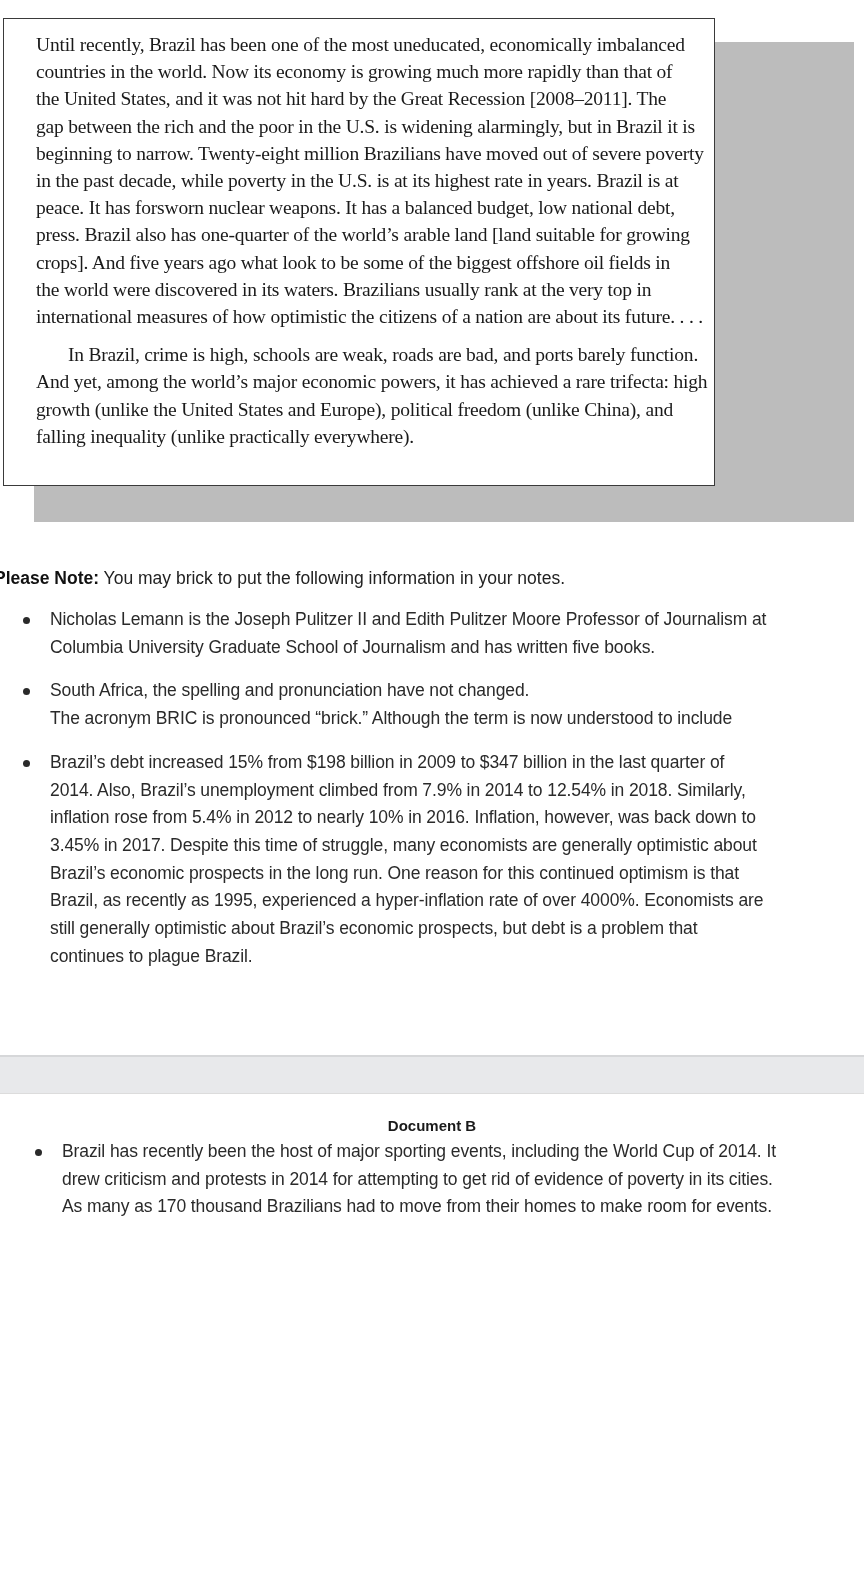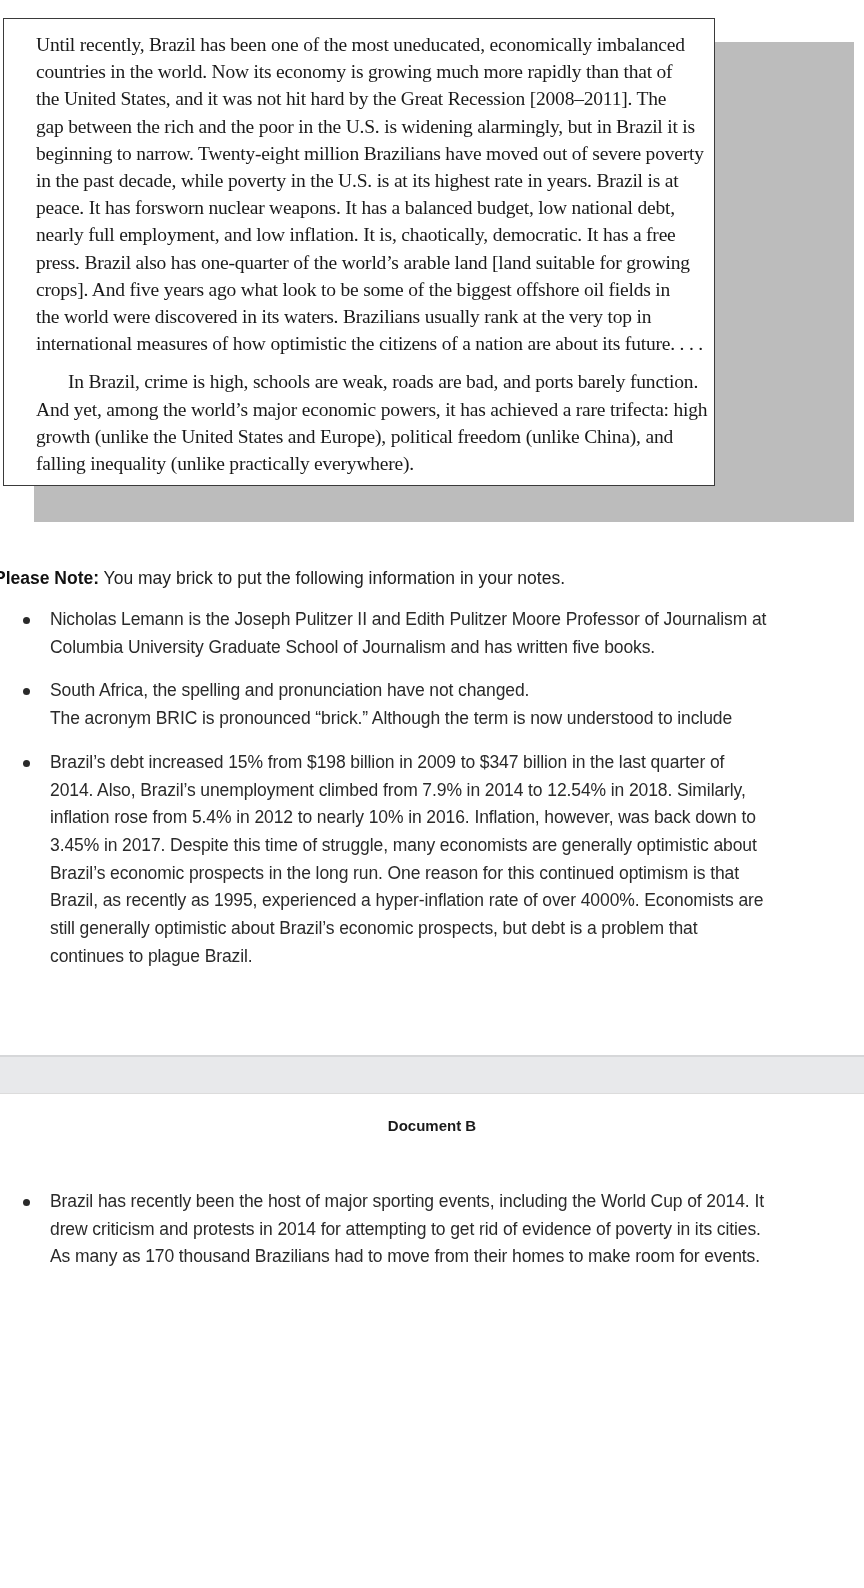--- a/index.html
+++ b/index.html
@@ -56,21 +56,20 @@
 <div class="quote-shadow"></div>
 <div class="quote-box">
   <div>
     <span class="line">Until recently, Brazil has been one of the most uneducated, economically imbalanced</span>
     <span class="line">countries in the world. Now its economy is growing much more rapidly than that of</span>
     <span class="line">the United States, and it was not hit hard by the Great Recession [2008–2011]. The</span>
     <span class="line">gap between the rich and the poor in the U.S. is widening alarmingly, but in Brazil it is</span>
     <span class="line">beginning to narrow. Twenty-eight million Brazilians have moved out of severe poverty</span>
     <span class="line">in the past decade, while poverty in the U.S. is at its highest rate in years. Brazil is at</span>
     <span class="line">peace. It has forsworn nuclear weapons. It has a balanced budget, low national debt,</span>
-    <span class="line">nearly full employment, and low inflation. It is, chaotically, democratic. It has a free</span>
     <span class="line">press. Brazil also has one-quarter of the world’s arable land [land suitable for growing</span>
     <span class="line">crops]. And five years ago what look to be some of the biggest offshore oil fields in</span>
     <span class="line">the world were discovered in its waters. Brazilians usually rank at the very top in</span>
     <span class="line">international measures of how optimistic the citizens of a nation are about its future. . . .</span>
   </div>
   <div class="para2">
     <span class="line indent">In Brazil, crime is high, schools are weak, roads are bad, and ports barely function.</span>
     <span class="line">And yet, among the world’s major economic powers, it has achieved a rare trifecta: high</span>
     <span class="line">growth (unlike the United States and Europe), political freedom (unlike China), and</span>
     <span class="line">falling inequality (unlike practically everywhere).</span>
@@ -100,20 +99,20 @@
     <span class="line">Brazil, as recently as 1995, experienced a hyper-inflation rate of over 4000%. Economists are</span>
     <span class="line">still generally optimistic about Brazil’s economic prospects, but debt is a problem that</span>
     <span class="line">continues to plague Brazil.</span>
   </div>
 </div>
 
 <div class="divider-band"></div>
 
 <div class="doc-b-title">Document B</div>
 
-<div class="bullets" style="top: 1188px;">
+<div class="bullets" style="top: 1138px; padding-left: 12px;">
   <div class="bullet-item">
     <span class="dot"></span>
     <span class="line">Brazil has recently been the host of major sporting events, including the World Cup of 2014. It</span>
     <span class="line">drew criticism and protests in 2014 for attempting to get rid of evidence of poverty in its cities.</span>
     <span class="line">As many as 170 thousand Brazilians had to move from their homes to make room for events.</span>
   </div>
 </div>
 
 </body></html>

